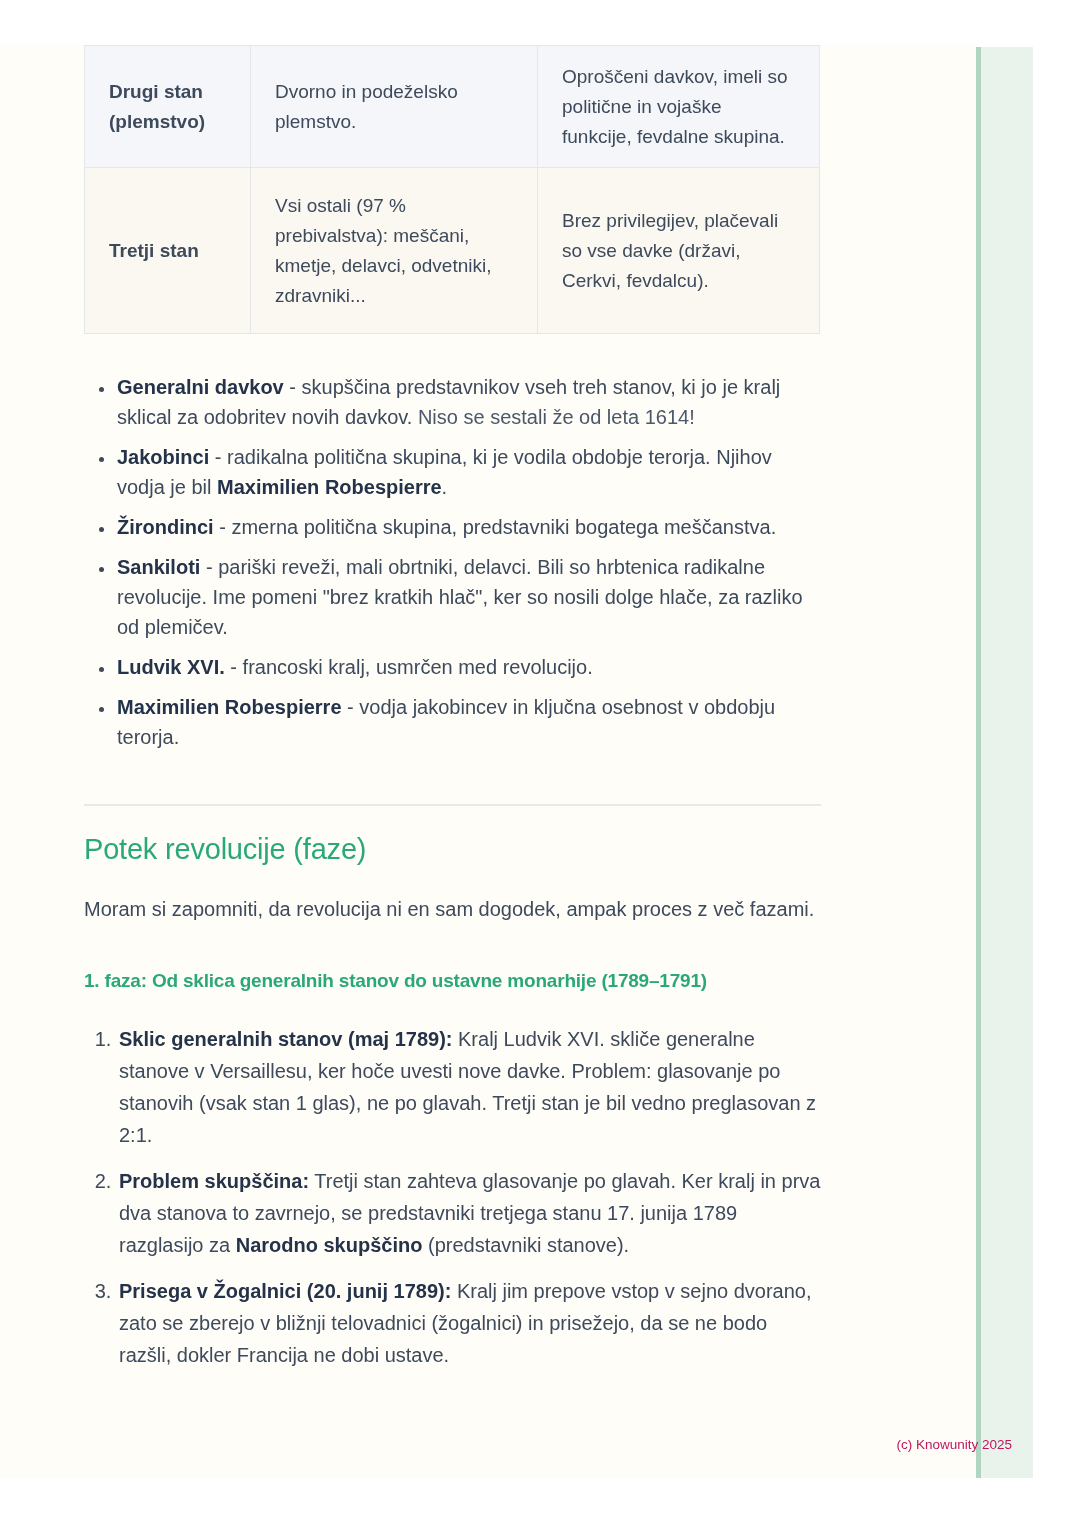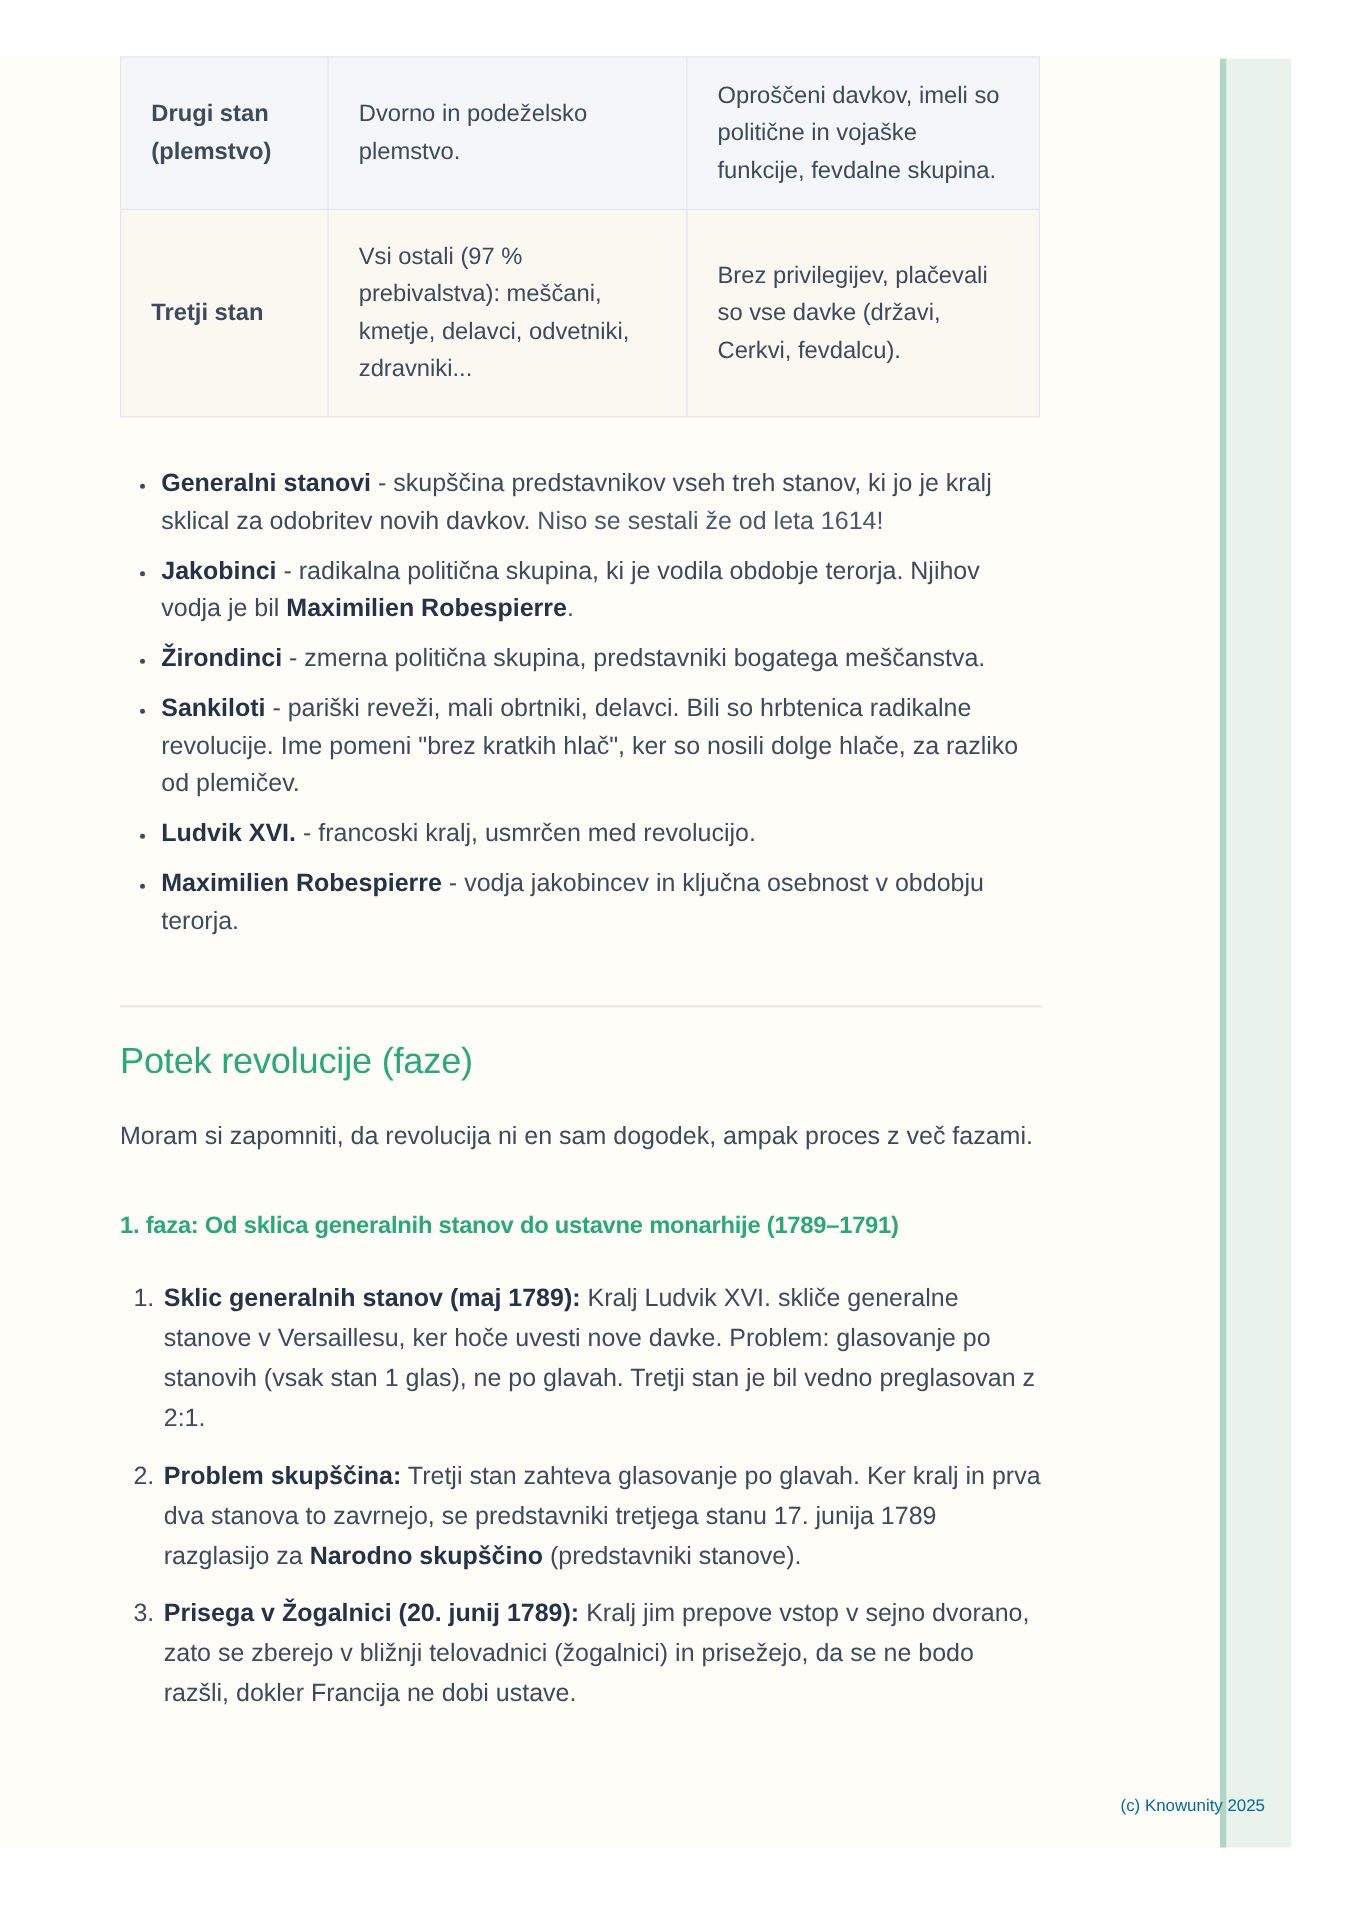--- a/index.html
+++ b/index.html
@@ -6,21 +6,21 @@
   body{
     width:1080px;height:1528px;position:relative;overflow:hidden;
     background:#ffffff;
     font-family:"Liberation Sans",sans-serif;
     color:#3d4a5c;
     -webkit-font-smoothing:antialiased;
   }
   .sheet{position:absolute;left:0;top:45px;width:976px;height:1433px;background:#fffdf8}
   .stripe{position:absolute;left:976px;top:47px;width:52px;height:1431px;
     background:#e9f3ec;border-left:5px solid #b0d6c2}
-  .content{position:absolute;left:96px;top:45px;width:737px}
+  .content{position:absolute;left:84px;top:45px;width:737px}
 
   
   table.estates{border-collapse:collapse;table-layout:fixed;width:735px;background:transparent}
   table.estates td{
     border:1px solid #e3e6ea;padding:14px 24px;
     font-size:19px;line-height:30px;vertical-align:middle;color:#3d4a5c;
   }
   tr.row-cool{background:#f4f6f9;height:122px}
   tr.row-warm{background:#fbf8f1;height:166px}
   td.term{font-weight:bold;color:#1f2a37}
@@ -35,21 +35,21 @@
 
   hr.divider{border:none;border-top:2px solid #e9e9e6;margin:52px 0 0;width:737px}
 
   h2.section-title{margin:26px 0 0;font-size:29px;line-height:34px;color:#2aa877;letter-spacing:-.2px;font-weight:normal}
   p.intro{margin:24px 0 16px;font-size:20px;line-height:38px;text-align:justify;color:#3d4a5c}
   h3.phase-title{margin:34px 0 0;font-size:19px;line-height:37px;color:#2aa877;font-weight:bold;width:762px;letter-spacing:-.2px}
 
   ol.steps{margin:24px 0 0;padding:0 0 0 33px;font-size:20px;line-height:32px}
   ol.steps li{margin-bottom:14px;padding-left:2px}
 
-  .footer{position:absolute;top:1437px;right:68px;font-size:13.5px;color:#0369a1;z-index:5}
+  .footer{position:absolute;top:1437px;right:68px;font-size:13.5px;color:#be185d;z-index:5}
 </style>
 </head>
 <body>
 
 <div class="sheet"></div>
 <div class="stripe"></div>
 
 <div class="content">
 
   <table class="estates">
@@ -66,21 +66,21 @@
       </tr>
       <tr class="row-warm">
         <td class="term">Tretji stan</td>
         <td>Vsi ostali (97 % prebivalstva): meščani, kmetje, delavci, odvetniki, zdravniki...</td>
         <td>Brez privilegijev, plačevali so vse davke (državi, Cerkvi, fevdalcu).</td>
       </tr>
     </tbody>
   </table>
 
   <ul class="glossary">
-    <li><span class="b">Generalni stanovi</span><span> - skupščina predstavnikov vseh treh stanov, ki jo je kralj sklical za odobritev novih davkov. </span><span class="i">Niso se sestali že od leta 1614!</span></li>
+    <li><span class="b">Generalni davkov</span><span> - skupščina predstavnikov vseh treh stanov, ki jo je kralj sklical za odobritev novih davkov. </span><span class="i">Niso se sestali že od leta 1614!</span></li>
     <li><span class="b">Jakobinci</span><span> - radikalna politična skupina, ki je vodila obdobje terorja. Njihov vodja je bil </span><span class="b">Maximilien Robespierre</span><span>.</span></li>
     <li><span class="b">Žirondinci</span><span> - zmerna politična skupina, predstavniki bogatega meščanstva.</span></li>
     <li><span class="b">Sankiloti</span><span> - pariški reveži, mali obrtniki, delavci. Bili so hrbtenica radikalne revolucije. Ime pomeni "brez kratkih hlač", ker so nosili dolge hlače, za razliko od plemičev.</span></li>
     <li><span class="b">Ludvik XVI.</span><span> - francoski kralj, usmrčen med revolucijo.</span></li>
     <li><span class="b">Maximilien Robespierre</span><span> - vodja jakobincev in ključna osebnost v obdobju terorja.</span></li>
   </ul>
 
   <hr class="divider">
 
   <h2 class="section-title">Potek revolucije (faze)</h2>

